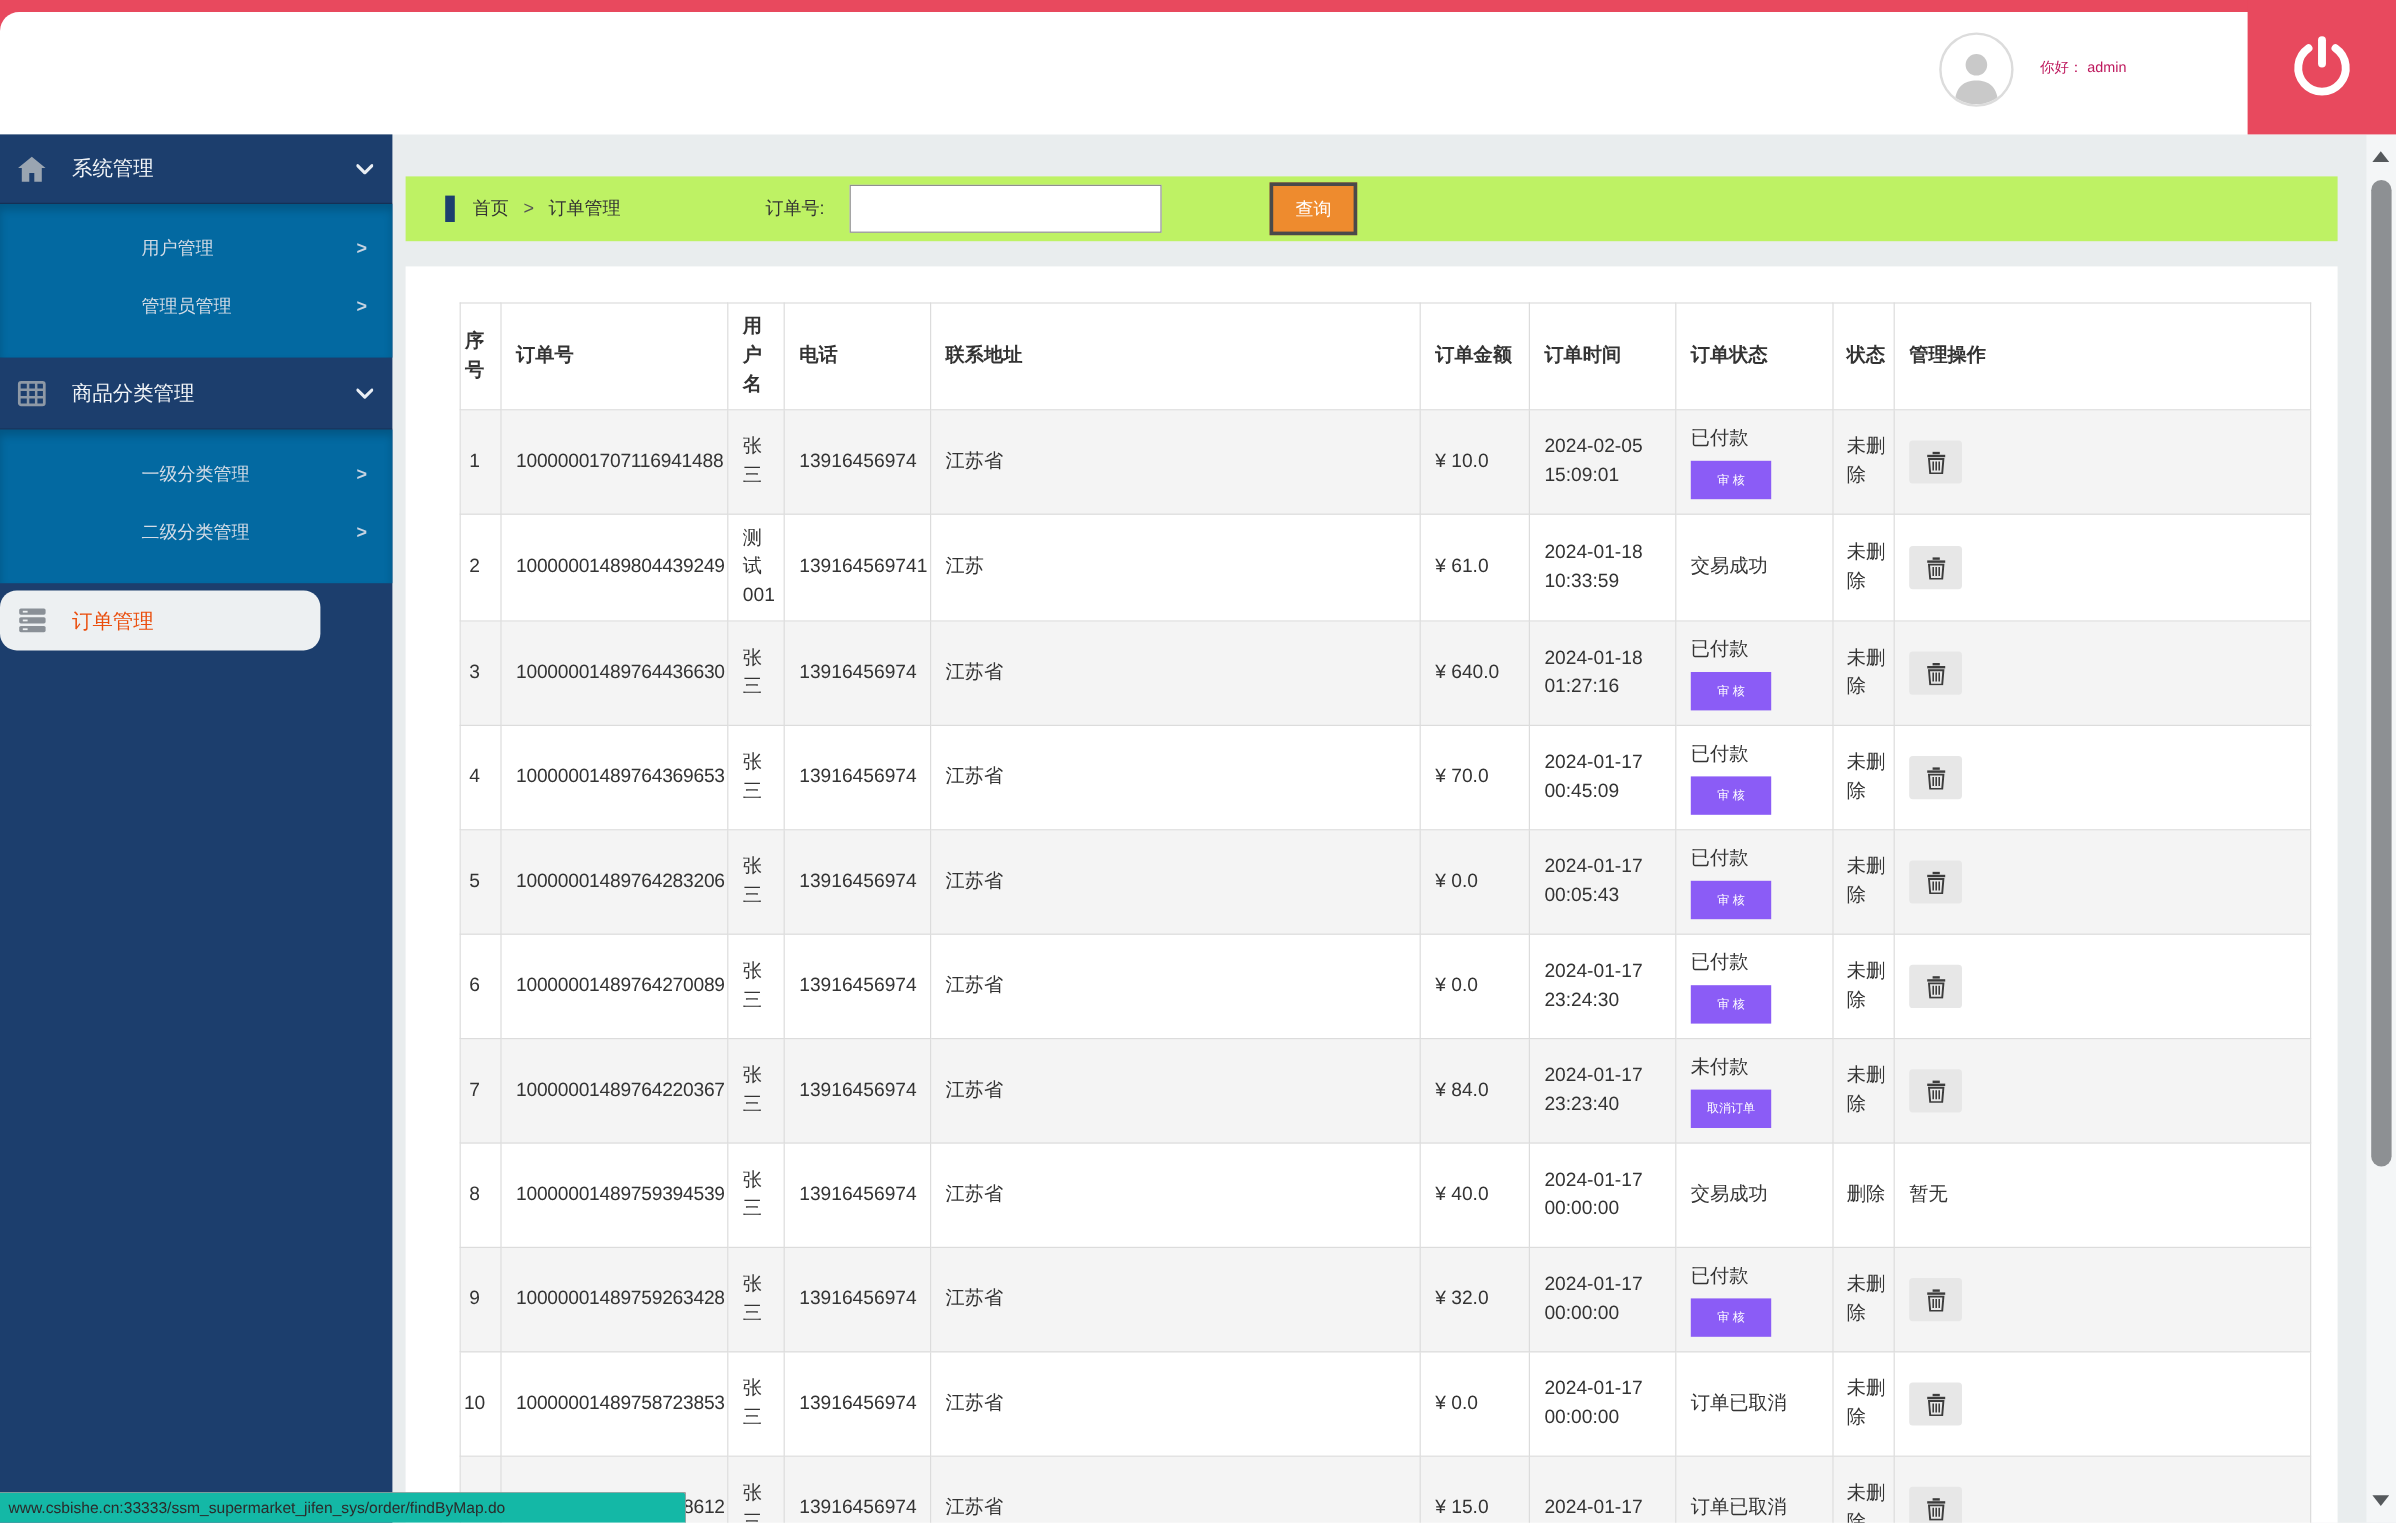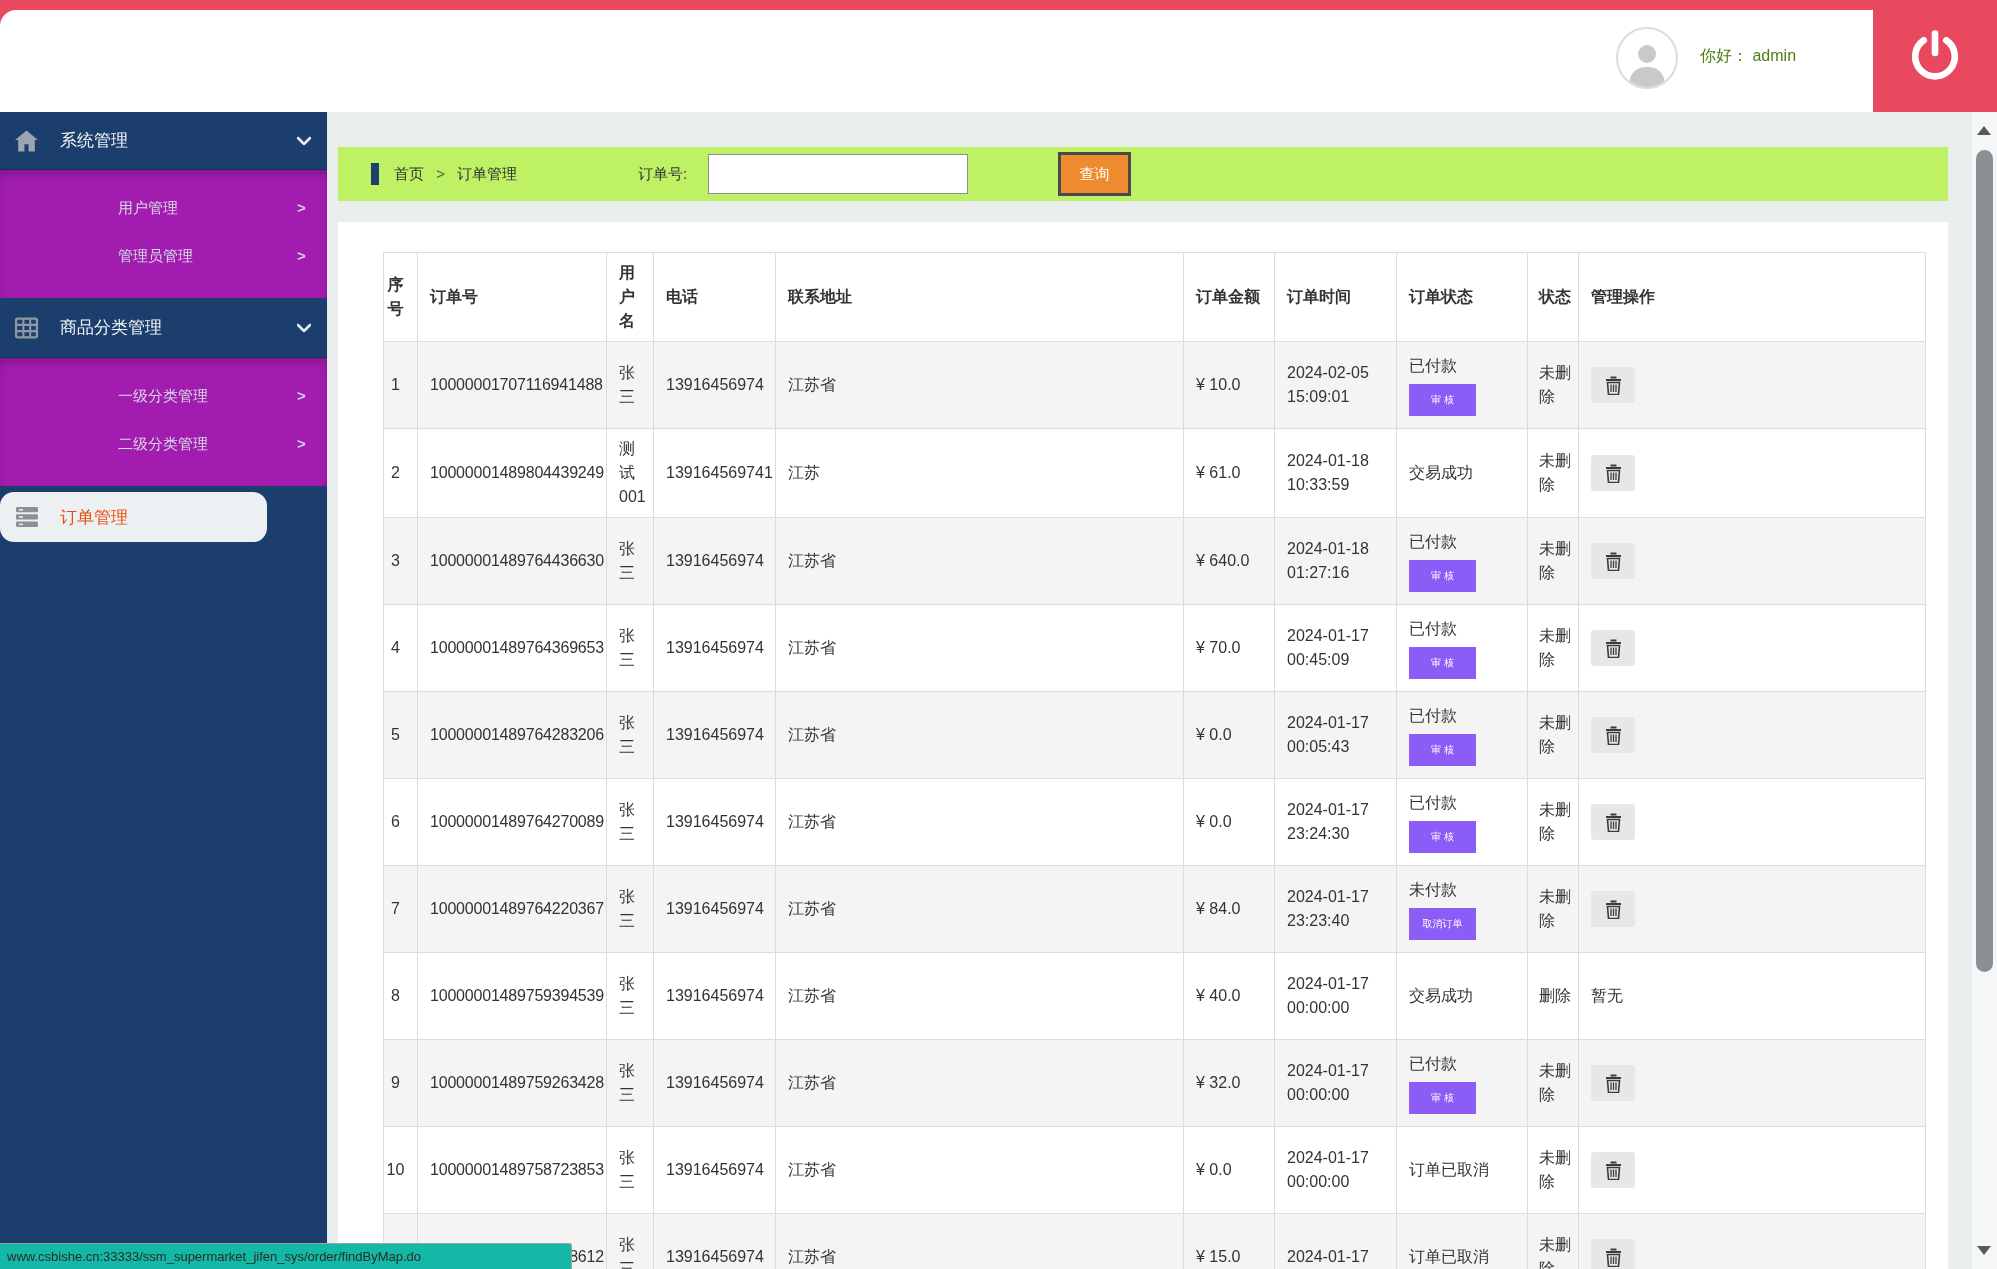--- a/index.html
+++ b/index.html
@@ -9,31 +9,31 @@
     background:#e9edee;
     font-family:"Liberation Sans","DejaVu Sans",sans-serif;
     color:#333;
   }
   
   .red-strip { position:absolute; left:0; top:0; width:1997px; height:30px; background:#e8495e; }
   .header { position:absolute; left:0; top:10px; width:1997px; height:102px; background:#ffffff; border-radius:16px 0 0 0; }
   .avatar { position:absolute; left:1616px; top:27px; width:62px; height:62px; border-radius:50%;
             border:2px solid #dcdcdc; background:#fff; overflow:hidden;
             display:flex; align-items:flex-end; justify-content:center; }
-  .greeting { position:absolute; left:1700px; top:0; height:112px; line-height:112px; font-size:16px; color:#4d7c0f; }
+  .greeting { position:absolute; left:1700px; top:0; height:112px; line-height:112px; font-size:12px; color:#be185d; }
   .logout { position:absolute; left:1873px; top:0; width:124px; height:112px; background:#e8495e;
             display:flex; align-items:center; justify-content:center; cursor:pointer; border:none; z-index:5; }
   
   .sidebar { position:absolute; left:0; top:112px; width:327px; bottom:0; background:#1c3e6d; z-index:2; }
   .side-top { position:relative; height:58px; display:flex; align-items:center; color:#f2f5f8;
               font-size:17px; cursor:pointer; border-bottom:1px solid rgba(0,0,0,.22); }
   .side-top .s-icon { position:absolute; left:14px; top:50%; transform:translateY(-50%); width:25px; height:25px; }
   .side-top .s-label { margin-left:60px; }
   .side-top .chev { position:absolute; right:16px; top:50%; transform:translateY(-50%); }
-  .side-panel { background:#a21caf; padding:14px 0 18px 0; box-shadow:inset 0 5px 7px rgba(0,0,0,.18); }
+  .side-panel { background:#0369a1; padding:14px 0 18px 0; box-shadow:inset 0 5px 7px rgba(0,0,0,.18); }
   .side-sub { position:relative; height:48px; line-height:48px; padding-left:118px; color:#d4dce6;
               font-size:15px; cursor:pointer; }
   .side-sub .arrow { position:absolute; left:297px; font-weight:bold; color:#c8d4e2; }
   .pill { position:relative; margin-top:6px; width:267px; height:50px; background:#edf0f2; border-radius:14px;
           display:flex; align-items:center; color:#ea4e0e; font-size:17px; cursor:pointer; }
   .pill .s-icon { position:absolute; left:15px; top:50%; transform:translateY(-50%); width:24px; height:22px; }
   .pill .s-label { margin-left:60px; }
   
   .bc-bar { position:absolute; left:338px; top:147px; width:1610px; height:54px; background:#bef264; }
   .bc-marker { position:absolute; left:33px; top:16px; width:8px; height:22px; background:#1d3f6e; }

